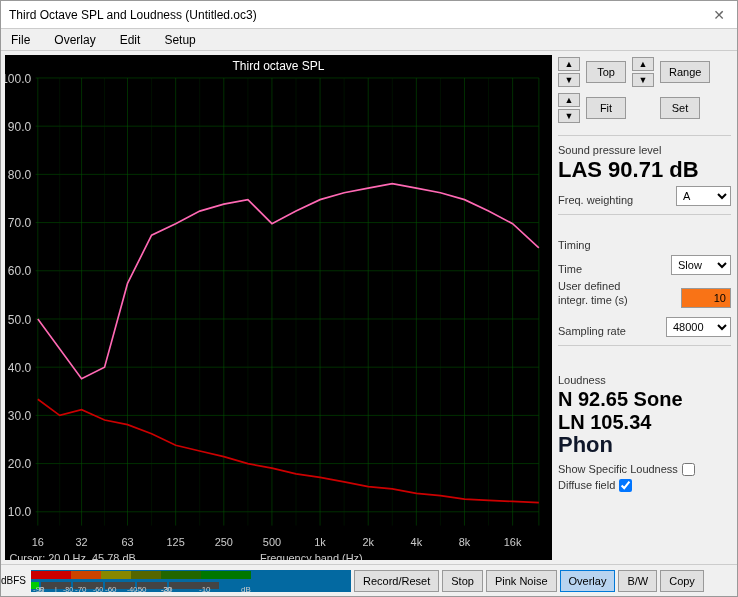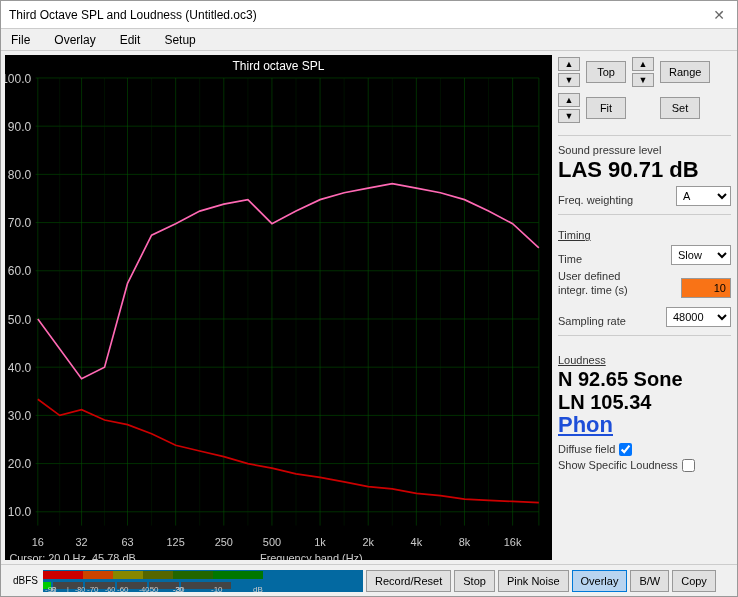--- a/index.html
+++ b/index.html
@@ -33,30 +33,30 @@
     
     .spl-section { }
     .spl-label { font-size: 11px; color: #333; margin-bottom: 2px; }
     .spl-value { font-size: 22px; font-weight: bold; color: #000; line-height: 1.1; }
     
     .field-row { display: flex; align-items: flex-end; justify-content: space-between; margin-top: 4px; }
     .field-label { font-size: 11px; color: #333; }
     .field-select { height: 20px; font-size: 11px; border: 1px solid #999; background: #fff; padding: 0 2px; }
     .field-input { width: 50px; height: 20px; font-size: 11px; border: 1px solid #999; background: #f97316; padding: 0 4px; text-align: right; }
     
-    .section-title { font-size: 11px; color: #333; margin-top: 6px; margin-bottom: 2px; text-decoration: underline; }
+    .section-title { font-size: 11px; color: #333; margin-top: 16px; margin-bottom: 2px; }
     
     .loudness-section { margin-top: 4px; }
     .loudness-value { font-size: 20px; font-weight: bold; color: #000; line-height: 1.15; }
-    .loudness-value-cut { font-size: 20px; font-weight: bold; color: #1d4ed8; line-height: 1; overflow: hidden; height: 26px; text-decoration: underline; }
+    .loudness-value-cut { font-size: 20px; font-weight: bold; color: #0f172a; line-height: 1; overflow: hidden; height: 26px; }
     
     .checkbox-row { display: flex; align-items: center; gap: 4px; margin-top: 3px; }
     .checkbox-label { font-size: 11px; color: #333; }
     
-    .bottom-bar { height: 32px; background: #f0f0f0; border-top: 1px solid #ccc; display: flex; align-items: center; padding: 0 12px; flex-shrink: 0; gap: 3px; }
+    .bottom-bar { height: 32px; background: #f0f0f0; border-top: 1px solid #ccc; display: flex; align-items: center; padding: 0 0; flex-shrink: 0; gap: 3px; }
     
     .dbfs-label { font-size: 10px; color: #000; margin-right: 2px; }
     .level-bar-container { flex: 1; height: 22px; background: #0369a1; position: relative; overflow: hidden; display: flex; align-items: center; }
     
     .bottom-buttons { display: flex; gap: 3px; align-items: center; }
     .bottom-btn { height: 22px; padding: 0 8px; font-size: 11px; background: #e0e0e0; border: 1px solid #999; cursor: pointer; white-space: nowrap; }
     .bottom-btn.active { background: #b8d4f0; border-color: #0078d7; }
     
     
     .grid-h { stroke: #005500; stroke-width: 0.5; }
@@ -272,26 +272,26 @@
       </div>
 
       <hr style="border:none;border-top:1px solid #ccc;margin:4px 0;">
 
       <div class="loudness-section">
         <div class="section-title">Loudness</div>
         <div class="loudness-value">N 92.65 Sone</div>
         <div class="loudness-value">LN 105.34</div>
         <div class="loudness-value-cut" style="font-size:22px;font-weight:bold;">Phon</div>
         <div class="checkbox-row">
+          <span class="checkbox-label">Show Specific Loudness</span>
+          <input type="checkbox" style="">
+        </div>
+        <div class="checkbox-row">
           <span class="checkbox-label">Diffuse field</span>
           <input type="checkbox" checked="" style="">
-        </div>
-        <div class="checkbox-row">
-          <span class="checkbox-label">Show Specific Loudness</span>
-          <input type="checkbox" style="">
         </div>
       </div>
 
     </div>
   </div>
 
   <div class="bottom-bar">
     <span class="dbfs-label">dBFS</span>
 
     <div class="level-bar-container" style="position:relative;max-width:320px;">

